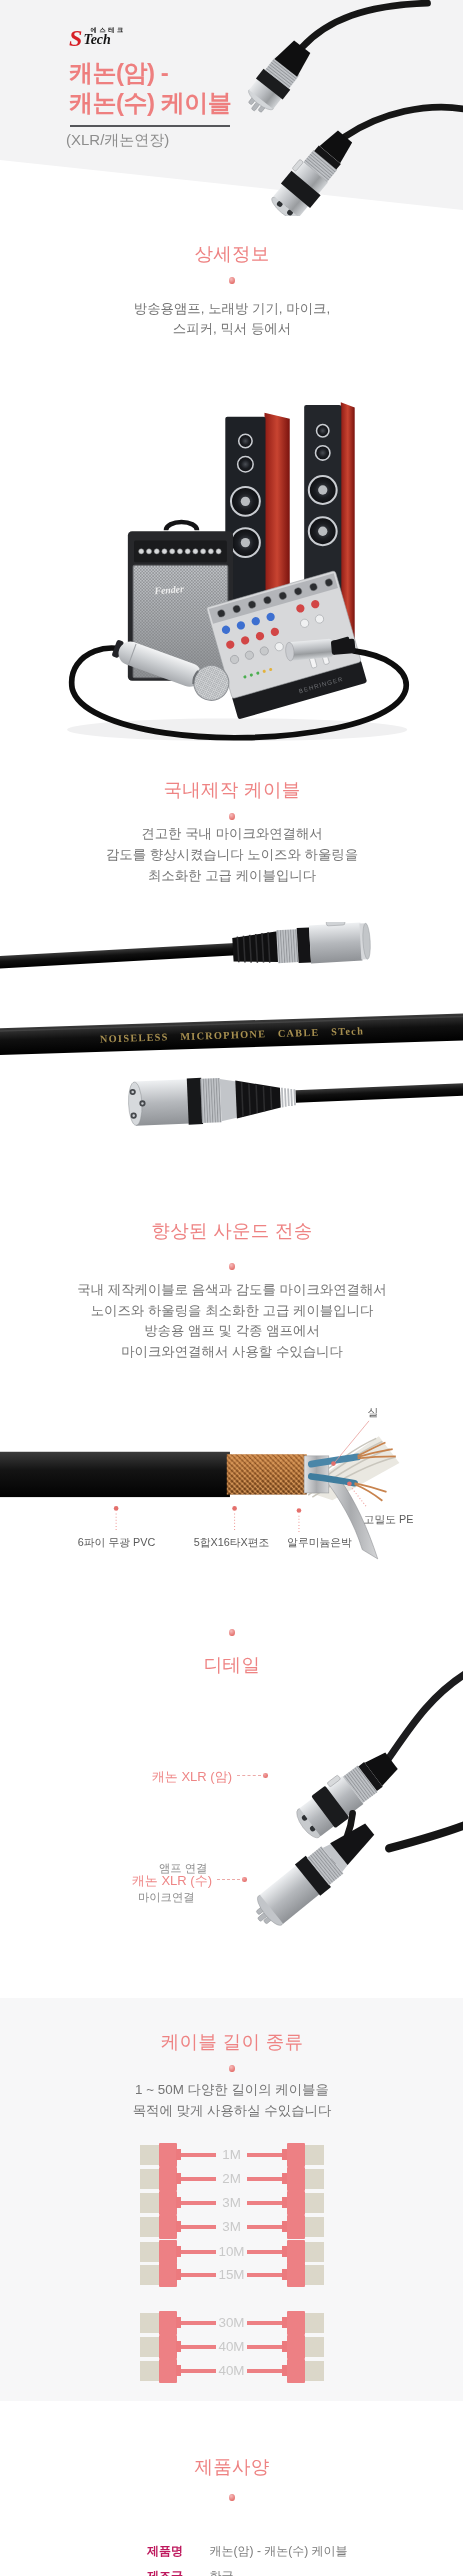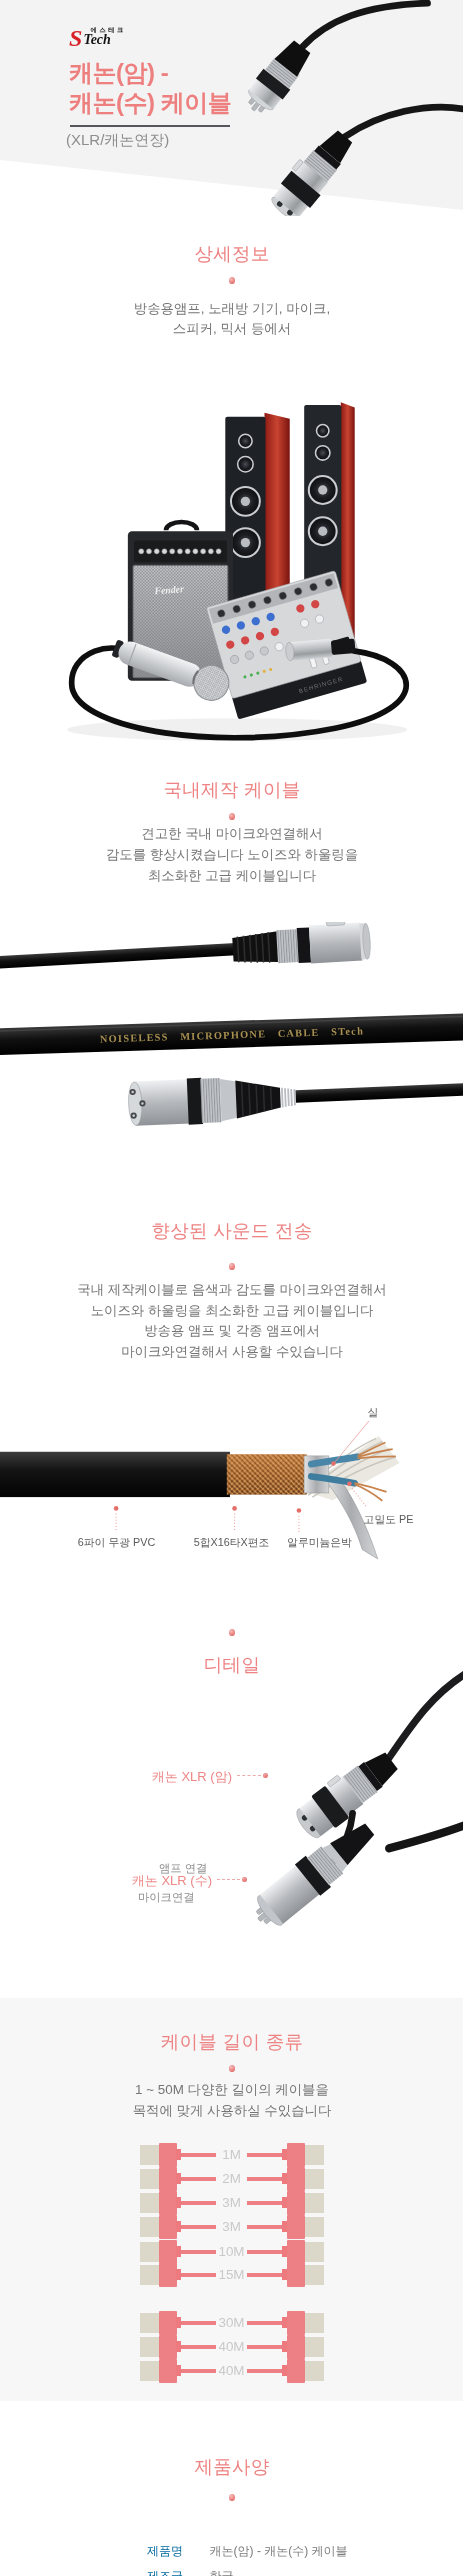--- a/index.html
+++ b/index.html
@@ -46,21 +46,21 @@
   .clen-row .beige{position:absolute;top:1.5px;width:30px;height:20.6px;background:#dbd7c9;}
   .clen-row .pink{position:absolute;top:0;width:17.5px;height:24px;background:#ed8084;border-radius:1px;}
   .clen-row .step{position:absolute;top:6.2px;width:5.2px;height:11.3px;background:#ec7a7e;}
   .clen-row .line{position:absolute;top:10.3px;width:35px;height:3.6px;background:#ed8084;}
   .clen-row .clen-label{position:absolute;left:211px;top:3.6px;width:41px;text-align:center;
                         font-size:13.4px;color:#c9c9c9;}
 
   
   .spec-table{position:absolute;left:147px;top:2539px;}
   .spec-row{height:25px;line-height:25px;font-size:12px;}
-  .spec-label{display:inline-block;width:41px;font-weight:normal;color:#0369a1;
+  .spec-label{display:inline-block;width:41px;font-weight:bold;color:#be185d;
               text-align:justify;text-align-last:justify;}
   .spec-value{display:inline-block;margin-left:21.6px;color:#7b7b7b;}
 
   .gold-print{font-family:"Liberation Serif",serif;font-weight:bold;letter-spacing:2.5px;white-space:pre;}
 </style>
 </head>
 <body>
 
 <div class="page">
 

